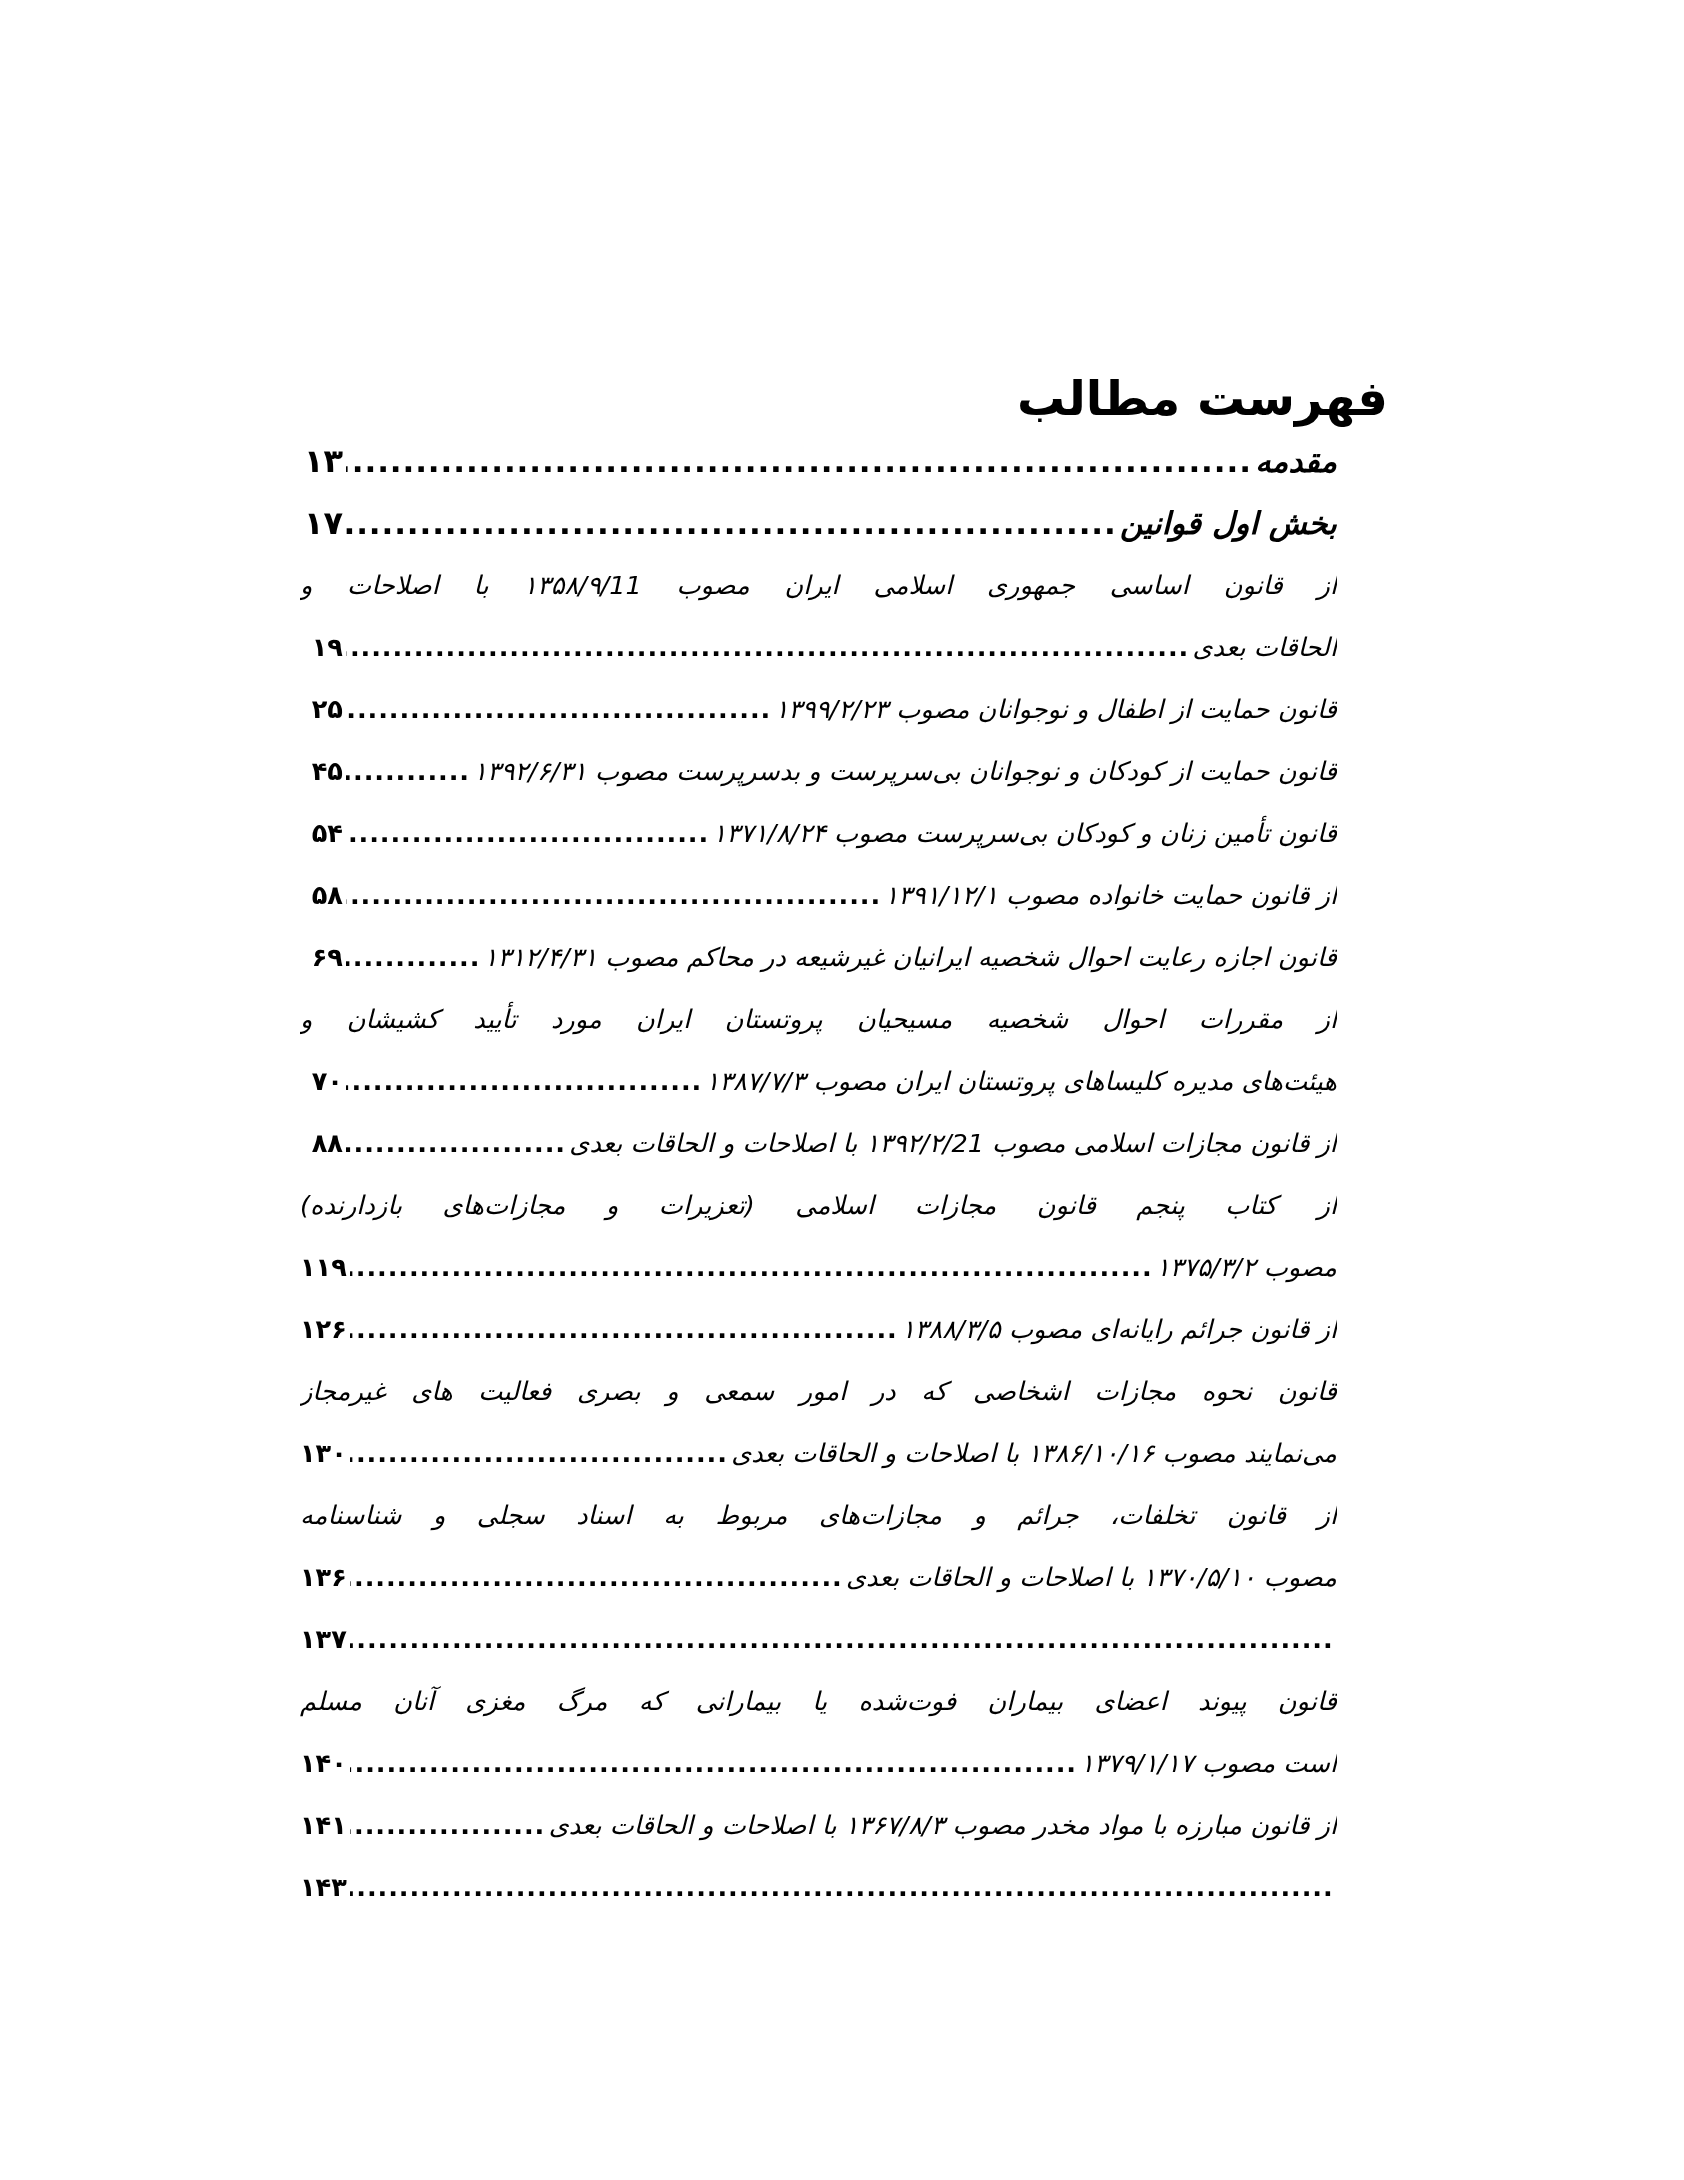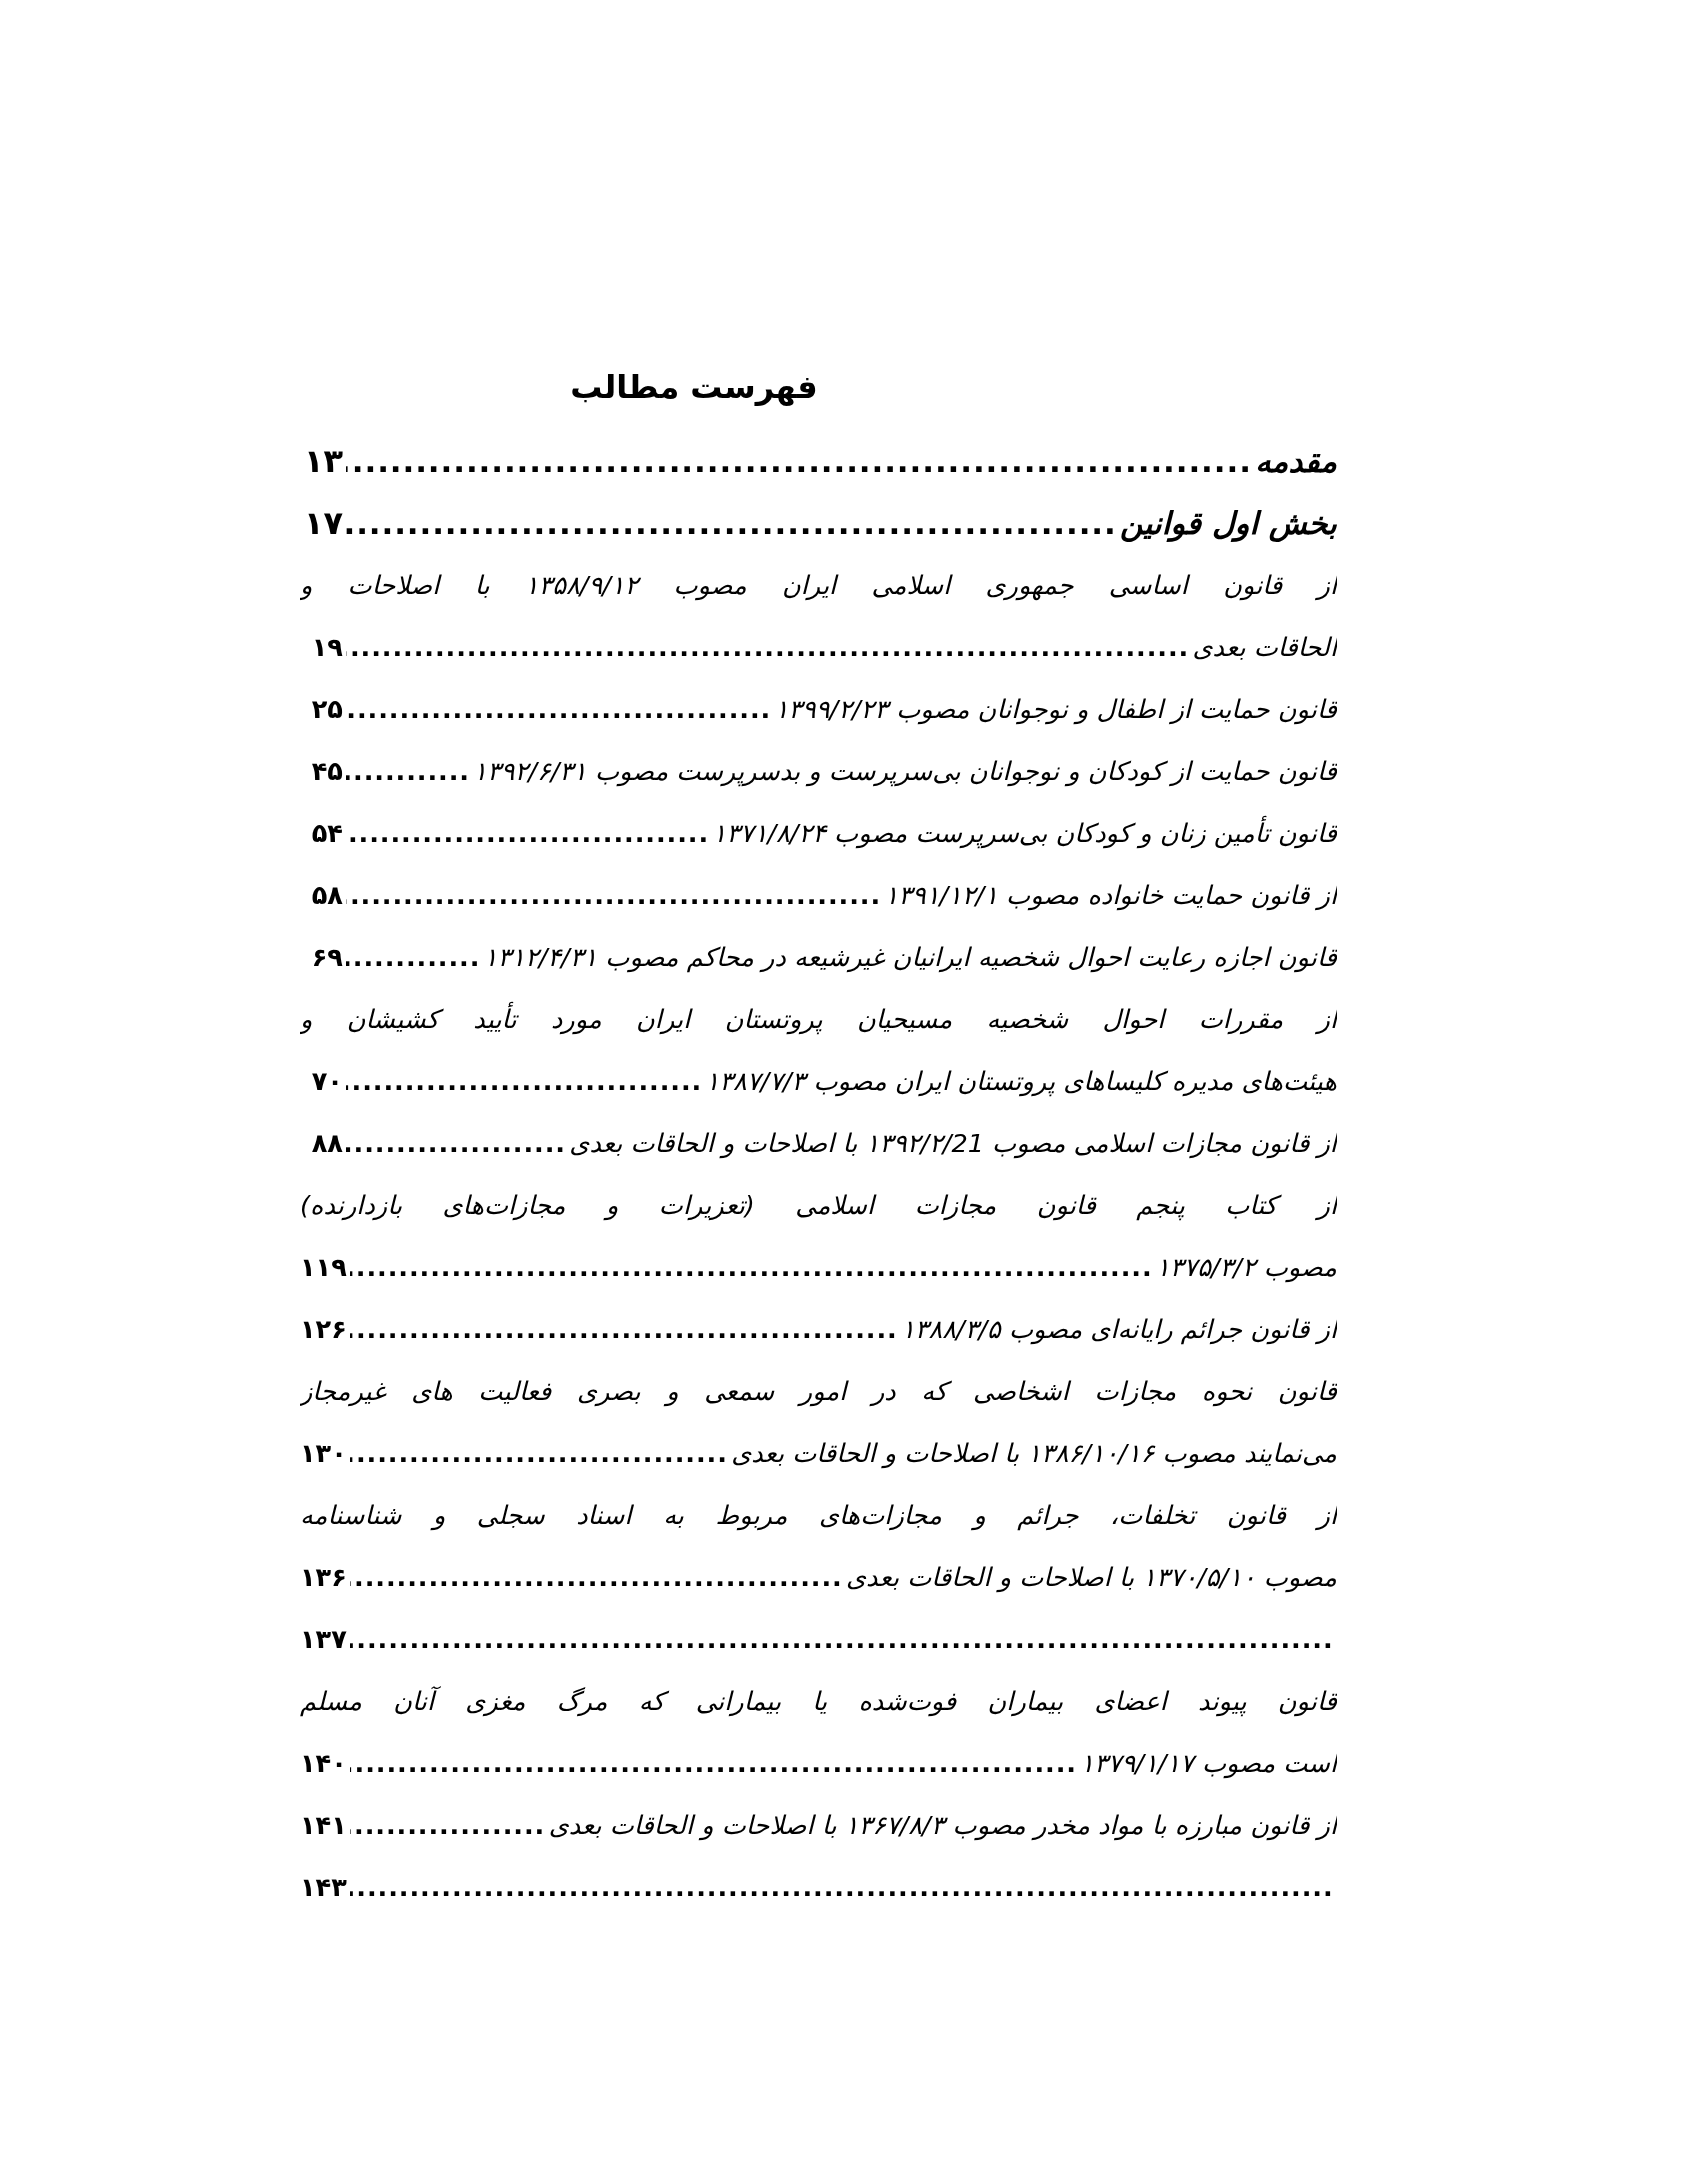--- a/index.html
+++ b/index.html
@@ -13,22 +13,22 @@
       position: relative;
       overflow: hidden;
       color: #000000;
       font-family: "DejaVu Sans", "Liberation Sans", sans-serif;
     }
     .page-title {
       position: absolute;
       top: 328px;
       left: 0;
       width: 1388px;
-      text-align: center;
-      font-size: 32px;
+      text-align: right;
+      font-size: 48px;
       font-weight: bold;
       line-height: 77px;
       direction: rtl;
     }
     .toc {
       position: absolute;
       top: 430px;
       left: 300px;
       width: 1037px;
       direction: rtl;
@@ -92,21 +92,21 @@
     </div>
     <div>
       <div class="toc-line heading">
         <span class="text">بخش اول قوانین</span>
         <span class="leader"></span>
         <span class="page">۱۷</span>
       </div>
     </div>
     <div>
       <div class="toc-line wrap">
-        <span class="text">از قانون اساسی جمهوری اسلامی ایران مصوب ۱۳۵۸/۹/۱۲ با اصلاحات و</span>
+        <span class="text">از قانون اساسی جمهوری اسلامی ایران مصوب ۱۳۵۸/۹/11 با اصلاحات و</span>
       </div>
       <div class="toc-line">
         <span class="text">الحاقات بعدی</span>
         <span class="leader"></span>
         <span class="page">۱۹</span>
       </div>
     </div>
     <div>
       <div class="toc-line">
         <span class="text">قانون حمایت از اطفال و نوجوانان مصوب ۱۳۹۹/۲/۲۳</span>

